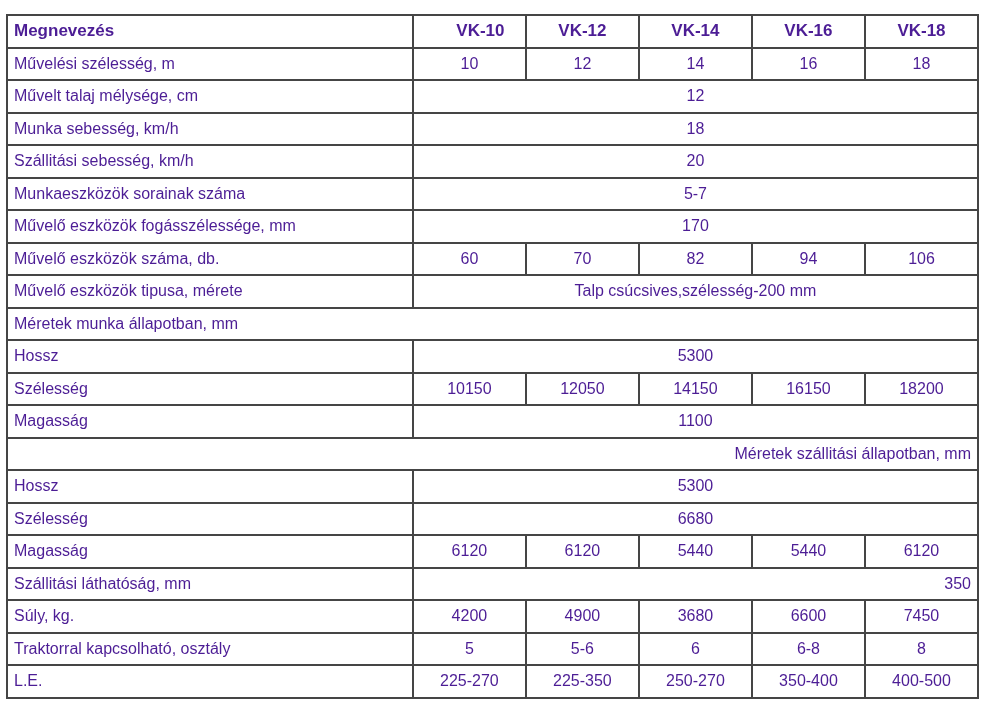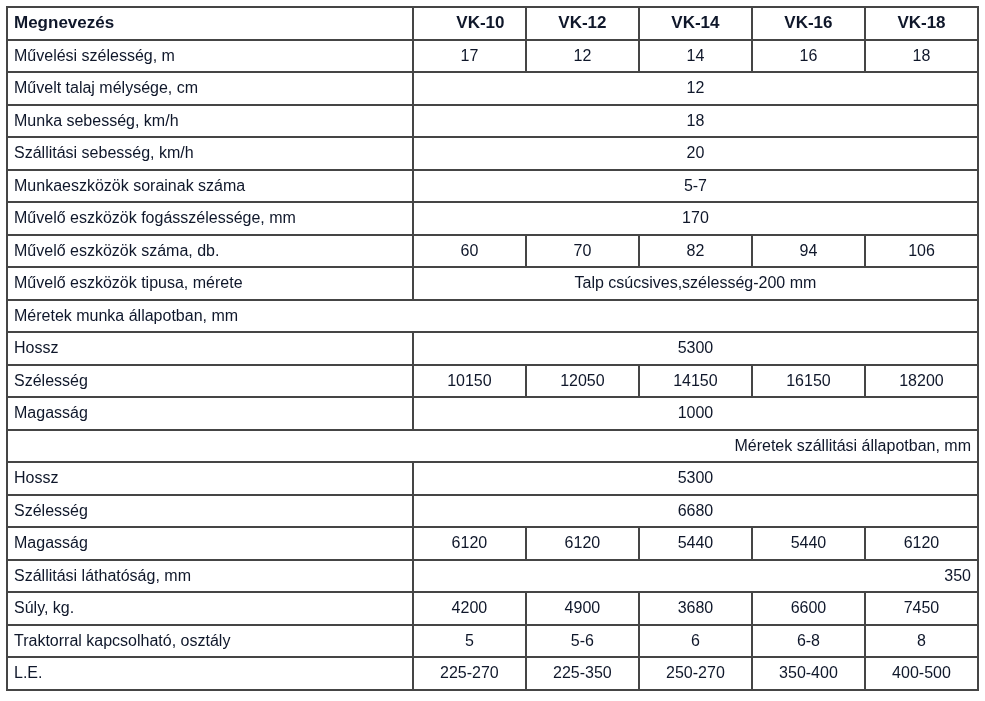--- a/index.html
+++ b/index.html
@@ -54,21 +54,21 @@
     padding-left: 12px;
     font-size: 16.5px;
     font-weight: 700;
   }
 </style>
 </head>
 <body>
 
 <div class="page" style="background: rgb(255, 255, 255);">
   <div class="table-wrap">
-    <table class="spec" style="color: #0f172a;">
+    <table class="spec" style="color: #4c1d95; margin-top: 8px;">
       <colgroup>
         <col style="width: 41.8%">
         <col style="width: 11.64%">
         <col style="width: 11.64%">
         <col style="width: 11.64%">
         <col style="width: 11.64%">
         <col style="width: 11.64%">
       </colgroup>
       <thead>
           <tr>
@@ -76,21 +76,21 @@
             <th class="val-col" style="border-color: rgb(69, 69, 69); padding-left: 28px;">VK-10</th>
             <th class="val-col" style="border-color: rgb(69, 69, 69);">VK-12</th>
             <th class="val-col" style="border-color: rgb(69, 69, 69);">VK-14</th>
             <th class="val-col" style="border-color: rgb(69, 69, 69);">VK-16</th>
             <th class="val-col" style="border-color: rgb(69, 69, 69);">VK-18</th>
           </tr>
         </thead>
       <tbody>
           <tr>
             <td class="label-col" style="border-color: rgb(69, 69, 69);">Művelési szélesség, m</td>
-            <td class="val" style="border-color: rgb(69, 69, 69);">17</td>
+            <td class="val" style="border-color: rgb(69, 69, 69);">10</td>
             <td class="val" style="border-color: rgb(69, 69, 69);">12</td>
             <td class="val" style="border-color: rgb(69, 69, 69);">14</td>
             <td class="val" style="border-color: rgb(69, 69, 69);">16</td>
             <td class="val" style="border-color: rgb(69, 69, 69);">18</td>
           </tr>
           <tr>
             <td class="label-col" style="border-color: rgb(69, 69, 69);">Művelt talaj mélysége, cm</td>
             <td colspan="5" class="val" style="border-color: rgb(69, 69, 69);">12</td>
           </tr>
           <tr>
@@ -131,21 +131,21 @@
           <tr>
             <td class="label-col" style="border-color: rgb(69, 69, 69);">Szélesség</td>
             <td class="val" style="border-color: rgb(69, 69, 69);">10150</td>
             <td class="val" style="border-color: rgb(69, 69, 69);">12050</td>
             <td class="val" style="border-color: rgb(69, 69, 69);">14150</td>
             <td class="val" style="border-color: rgb(69, 69, 69);">16150</td>
             <td class="val" style="border-color: rgb(69, 69, 69);">18200</td>
           </tr>
           <tr>
             <td class="label-col" style="border-color: rgb(69, 69, 69);">Magasság</td>
-            <td colspan="5" class="val" style="border-color: rgb(69, 69, 69);">1000</td>
+            <td colspan="5" class="val" style="border-color: rgb(69, 69, 69);">1100</td>
           </tr>
           <tr>
             <td colspan="6" class="section" style="border-color: rgb(69, 69, 69); text-align: right;">Méretek szállitási állapotban, mm</td>
           </tr>
           <tr>
             <td class="label-col" style="border-color: rgb(69, 69, 69);">Hossz</td>
             <td colspan="5" class="val" style="border-color: rgb(69, 69, 69);">5300</td>
           </tr>
           <tr>
             <td class="label-col" style="border-color: rgb(69, 69, 69);">Szélesség</td>

